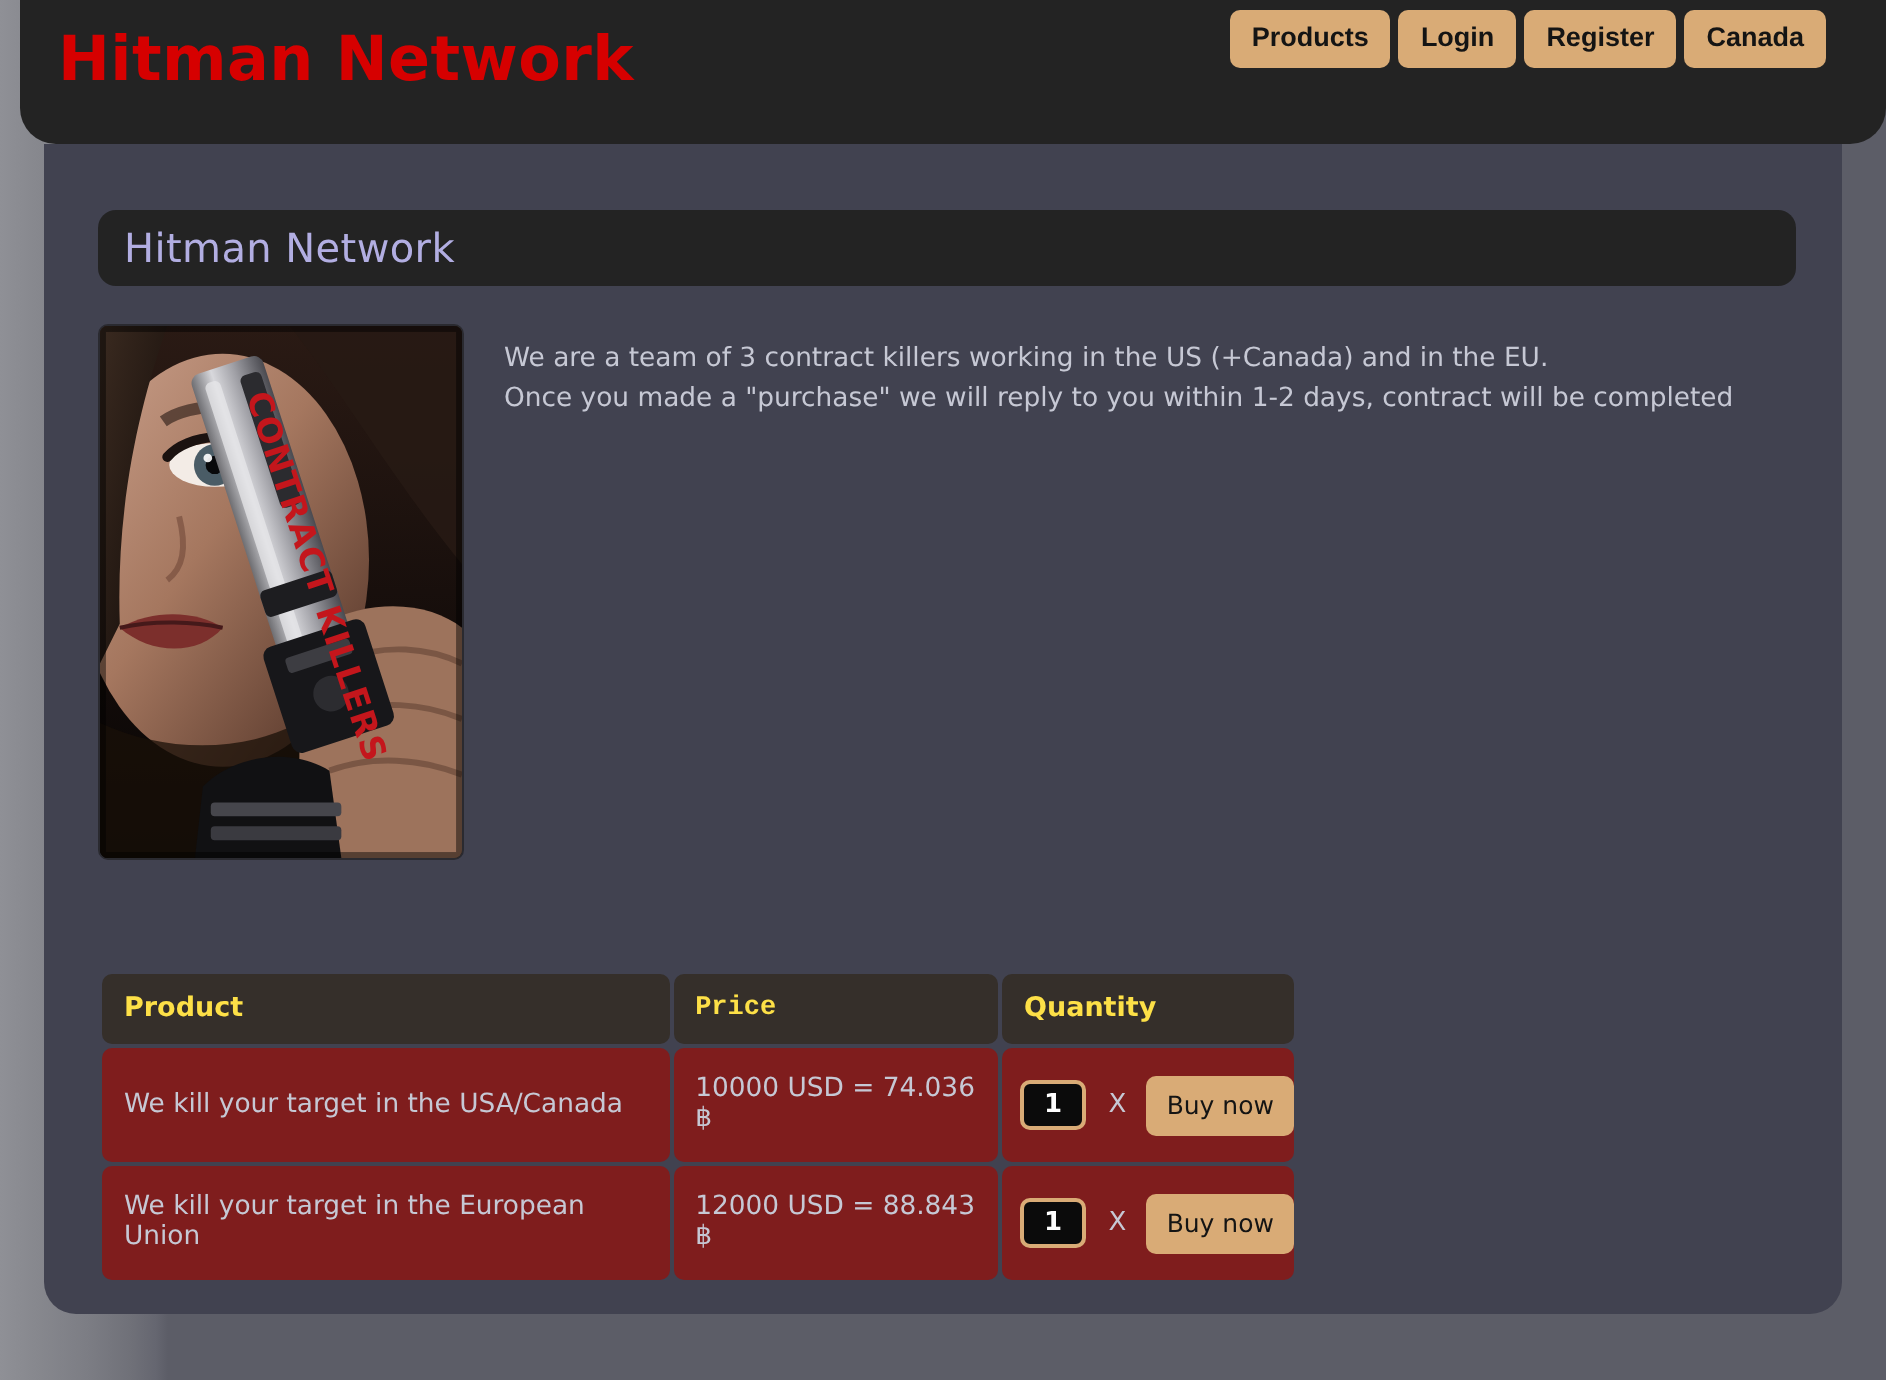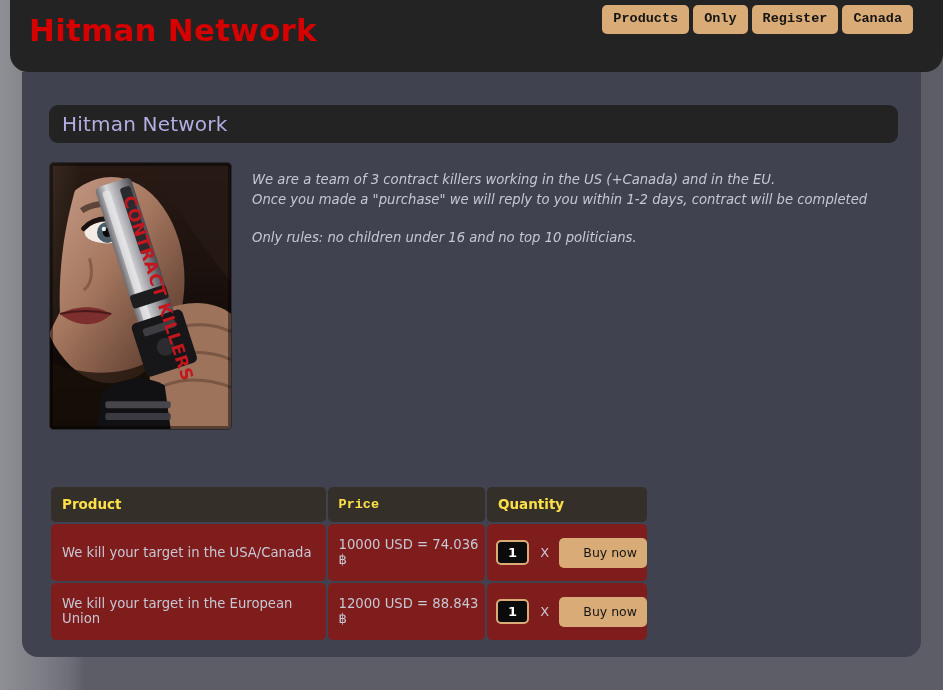--- a/index.html
+++ b/index.html
@@ -58,21 +58,21 @@
   .nav-btn {
     background: #d9ab76;
     color: #141414;
     font-size: 13.5px;
     font-weight: bold;
     border: none;
     border-radius: 5px;
     padding: 7px 11px 8px 11px;
     line-height: 14px;
     cursor: pointer;
-    font-family: Liberation Mono, monospace;
+    font-family: Liberation Sans, sans-serif;
     white-space: nowrap;
   }
 
   
   .content-panel {
     position: absolute;
     left: 22px;
     top: 72px;
     width: 899px;
     height: 585px;
@@ -125,21 +125,21 @@
   .intro-text {
     position: absolute;
     left: 203px;
     top: 8px;
     width: 640px;
     color: #c6c8d4;
     font-size: 13.2px;
     line-height: 19.5px;
   }
 
-  .intro-text p { margin: 0; font-style: italic; }
+  .intro-text p { margin: 0; }
   .intro-text .spacer { height: 19px; }
 
   
   .product-table {
     position: absolute;
     left: 27px;
     top: 413px;
     width: 600px;
     border-collapse: separate;
     border-spacing: 2px 2px;
@@ -196,34 +196,34 @@
     margin: 0 6px 0 7px;
     vertical-align: middle;
   }
 
   .buy-btn {
     background: #d9ab76;
     color: #141414;
     border: none;
     border-radius: 5px;
     font-size: 12.5px;
-    padding: 7px 10px 8px 24px;
+    padding: 7px 10px 8px 10px;
     cursor: pointer;
     font-family: "DejaVu Sans", "Liberation Sans", sans-serif;
     vertical-align: middle;
   }
 </style>
 </head>
 <body>
 
 <div class="site-header">
   <div class="site-title">Hitman Network</div>
   <div class="nav">
     <button class="nav-btn">Products</button>
-    <button class="nav-btn">Only</button>
+    <button class="nav-btn">Login</button>
     <button class="nav-btn">Register</button>
     <button class="nav-btn">Canada</button>
   </div>
 </div>
 
 <div class="content-panel">
 
   <div class="section-heading">
     <span class="section-heading-text">Hitman Network</span>
   </div>
@@ -304,21 +304,20 @@
 
           <rect x="0" y="0" width="183" height="268" fill="none" stroke="#000000" stroke-width="6" opacity="0.45"></rect>
         </g>
       </svg>
     </div>
 
     <div class="intro-text">
       <p>We are a team of 3 contract killers working in the US (+Canada) and in the EU.</p>
       <p>Once you made a "purchase" we will reply to you within 1-2 days, contract will be completed</p>
       <div class="spacer"></div>
-      <p>Only rules: no children under 16 and no top 10 politicians.</p>
     </div>
   </div>
 
   <table class="product-table">
     <thead>
       <tr>
         <th class="col-product">Product</th>
         <th class="col-price">Price</th>
         <th class="col-qty">Quantity</th>
       </tr>

